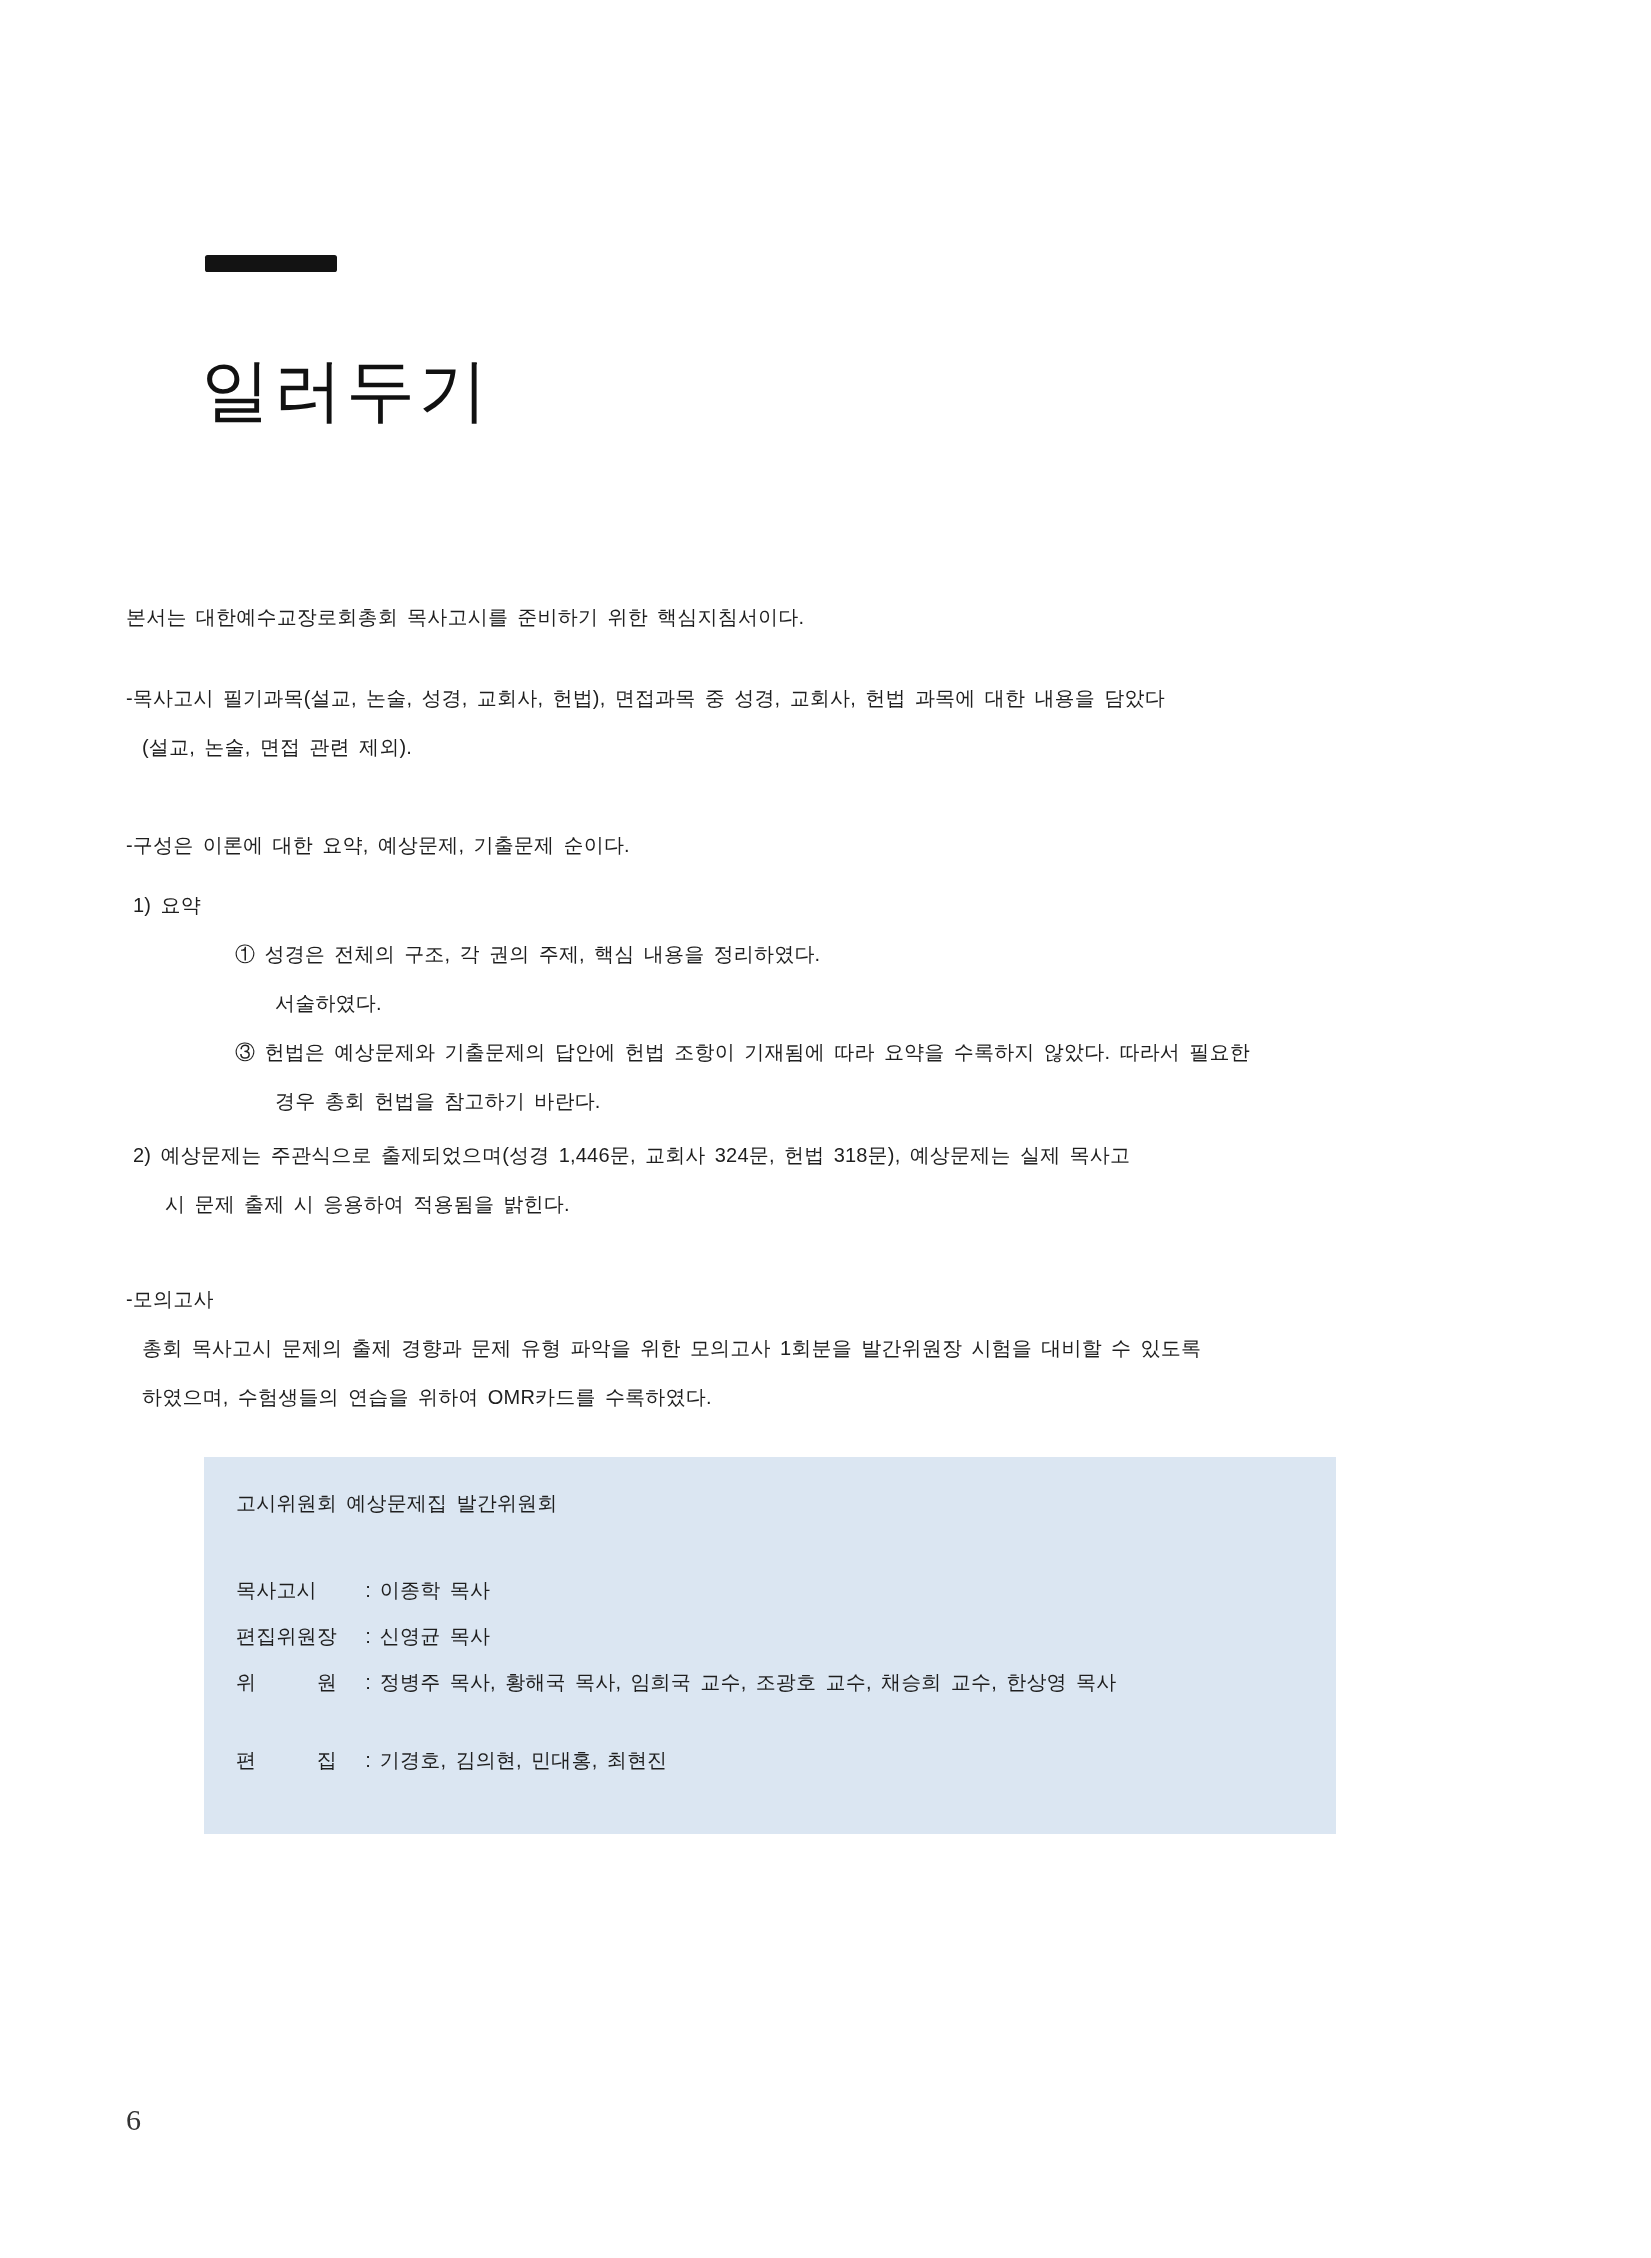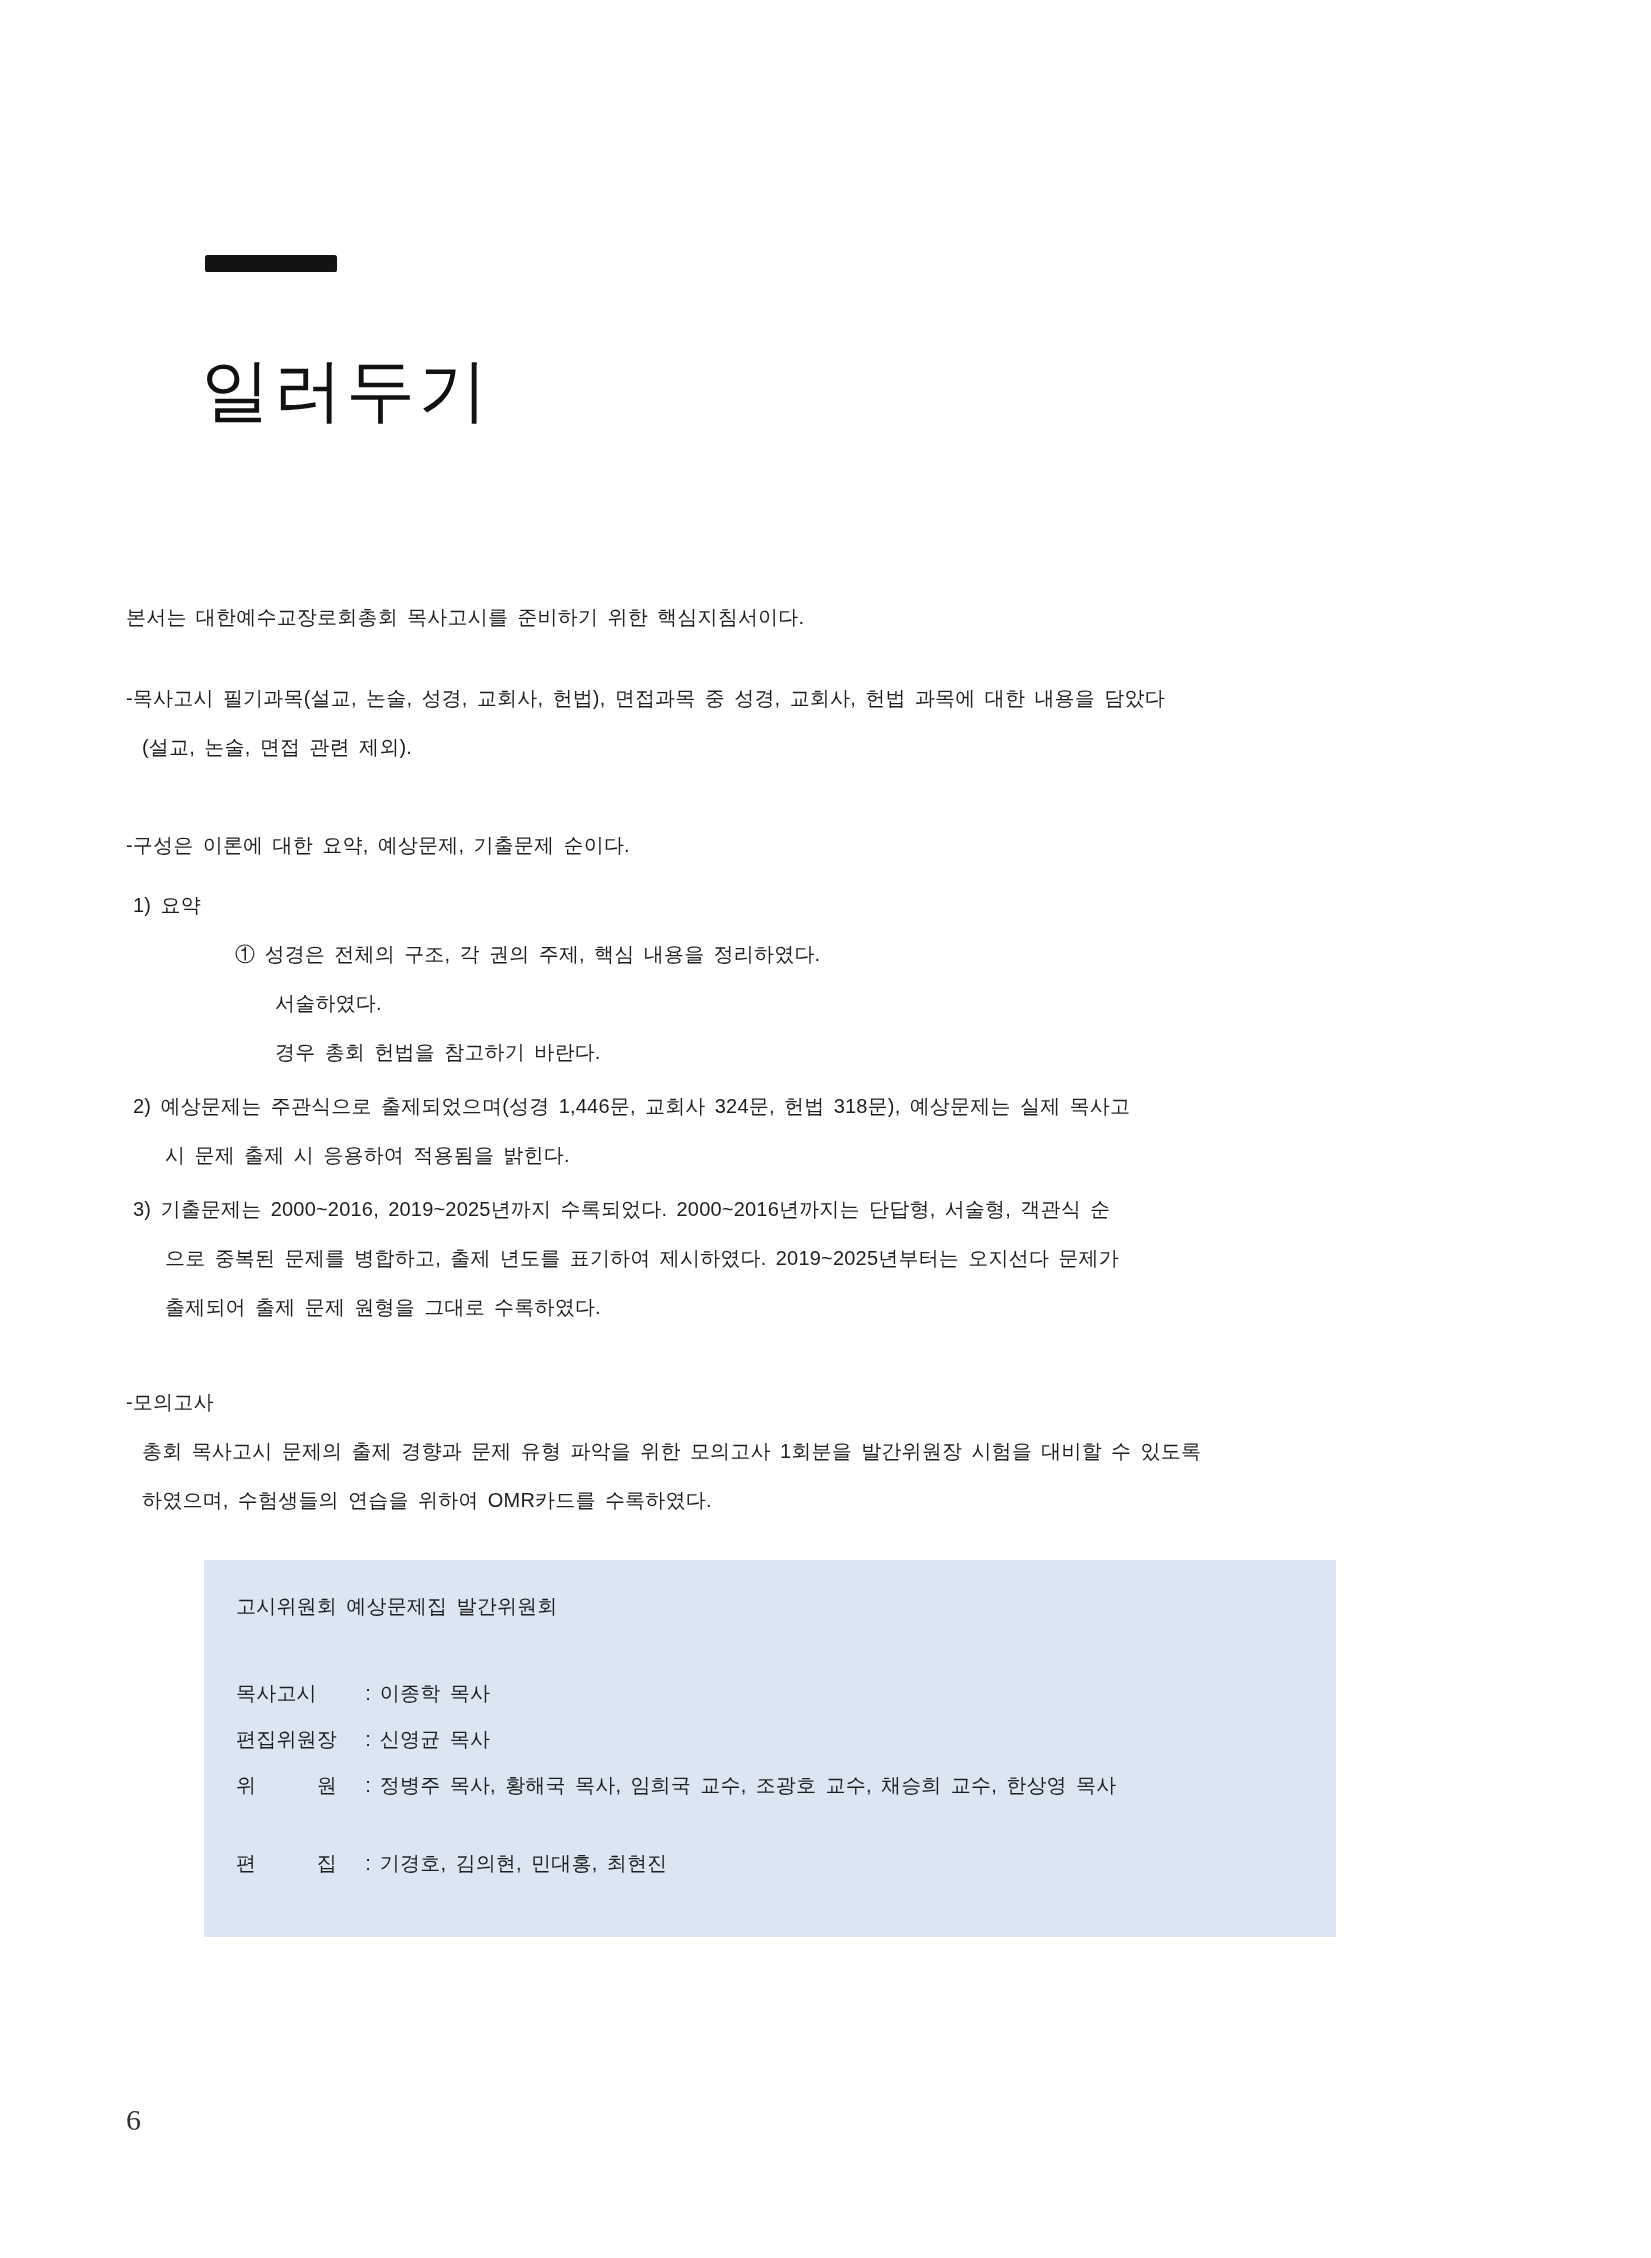--- a/index.html
+++ b/index.html
@@ -96,34 +96,30 @@
     <p class="para hang18 mt55">-구성은 이론에 대한 요약, 예상문제, 기출문제 순이다.</p>
 
     <p class="para num-heading mt12">1) 요약</p>
 
     <div class="circle-list">
       <div class="circle-item">① 성경은 전체의 구조, 각 권의 주제, 핵심 내용을 정리하였다.</div>
       <div class="circle-item">
         <div style="text-indent:0;">서술하였다.</div>
       </div>
       <div class="circle-item">
+        <div>③ 헌법은 예상문제와 기출문제의 답안에 헌법 조항이 기재됨에 따라 요약을 수록하지 않았다. 따라서 필요한</div>
         <div style="text-indent:0;">경우 총회 헌법을 참고하기 바란다.</div>
       </div>
     </div>
 
     <div class="para hang36 mt6">
       <div>2) 예상문제는 주관식으로 출제되었으며(성경 1,446문, 교회사 324문, 헌법 318문), 예상문제는 실제 목사고</div>
       <div style="text-indent:0;">시 문제 출제 시 응용하여 적용됨을 밝힌다.</div>
     </div>
 
-    <div class="para hang36 mt6">
-      <div>3) 기출문제는 2000~2016, 2019~2025년까지 수록되었다. 2000~2016년까지는 단답형, 서술형, 객관식 순</div>
-      <div style="text-indent:0;">으로 중복된 문제를 병합하고, 출제 년도를 표기하여 제시하였다. 2019~2025년부터는 오지선다 문제가</div>
-      <div style="text-indent:0;">출제되어 출제 문제 원형을 그대로 수록하였다.</div>
-    </div>
 
     <div class="para hang18 mt52">
       <div>-모의고사</div>
       <div style="text-indent:0;">총회 목사고시 문제의 출제 경향과 문제 유형 파악을 위한 모의고사 1회분을 발간위원장 시험을 대비할 수 있도록</div>
       <div style="text-indent:0;">하였으며, 수험생들의 연습을 위하여 OMR카드를 수록하였다.</div>
     </div>
 
     <div class="committee-box">
       <p class="committee-title">고시위원회 예상문제집 발간위원회</p>
 

